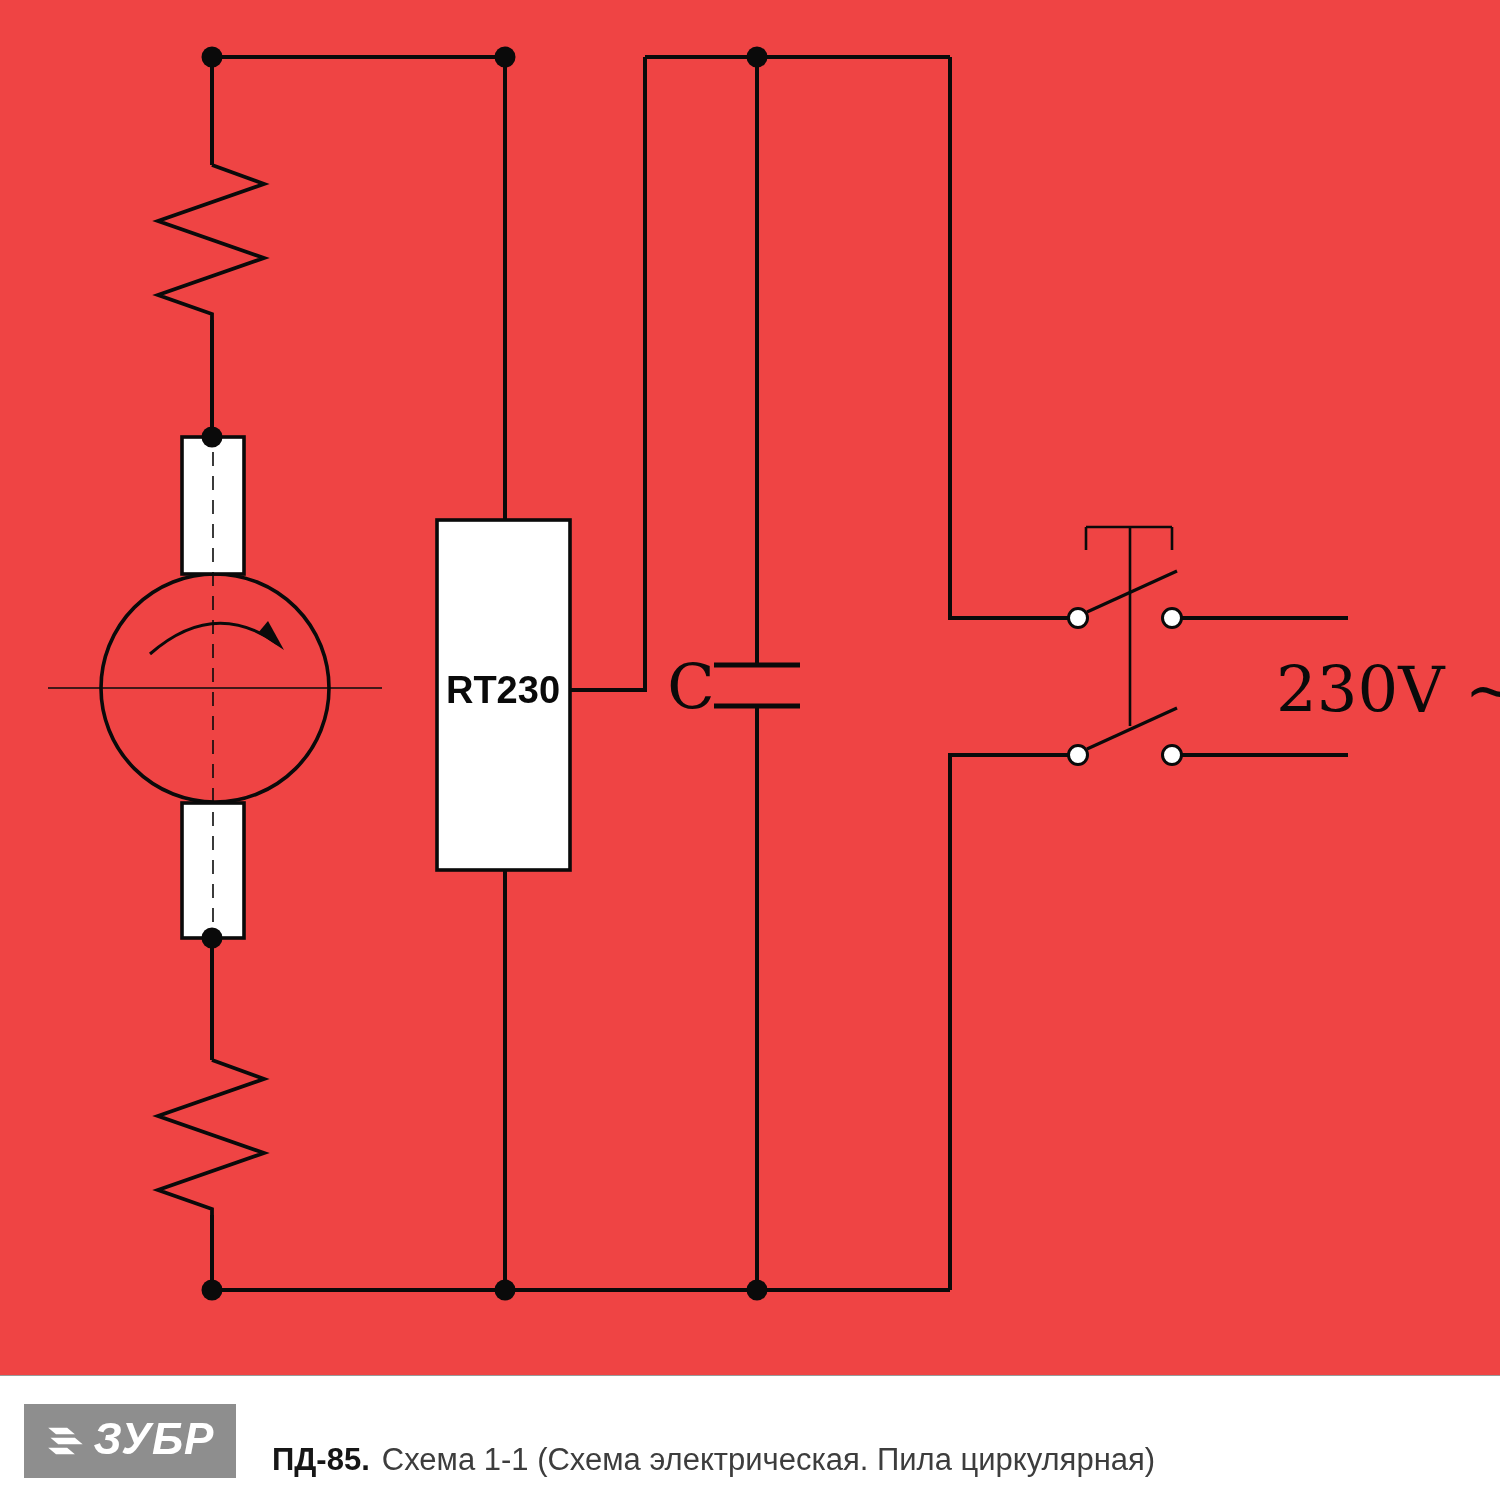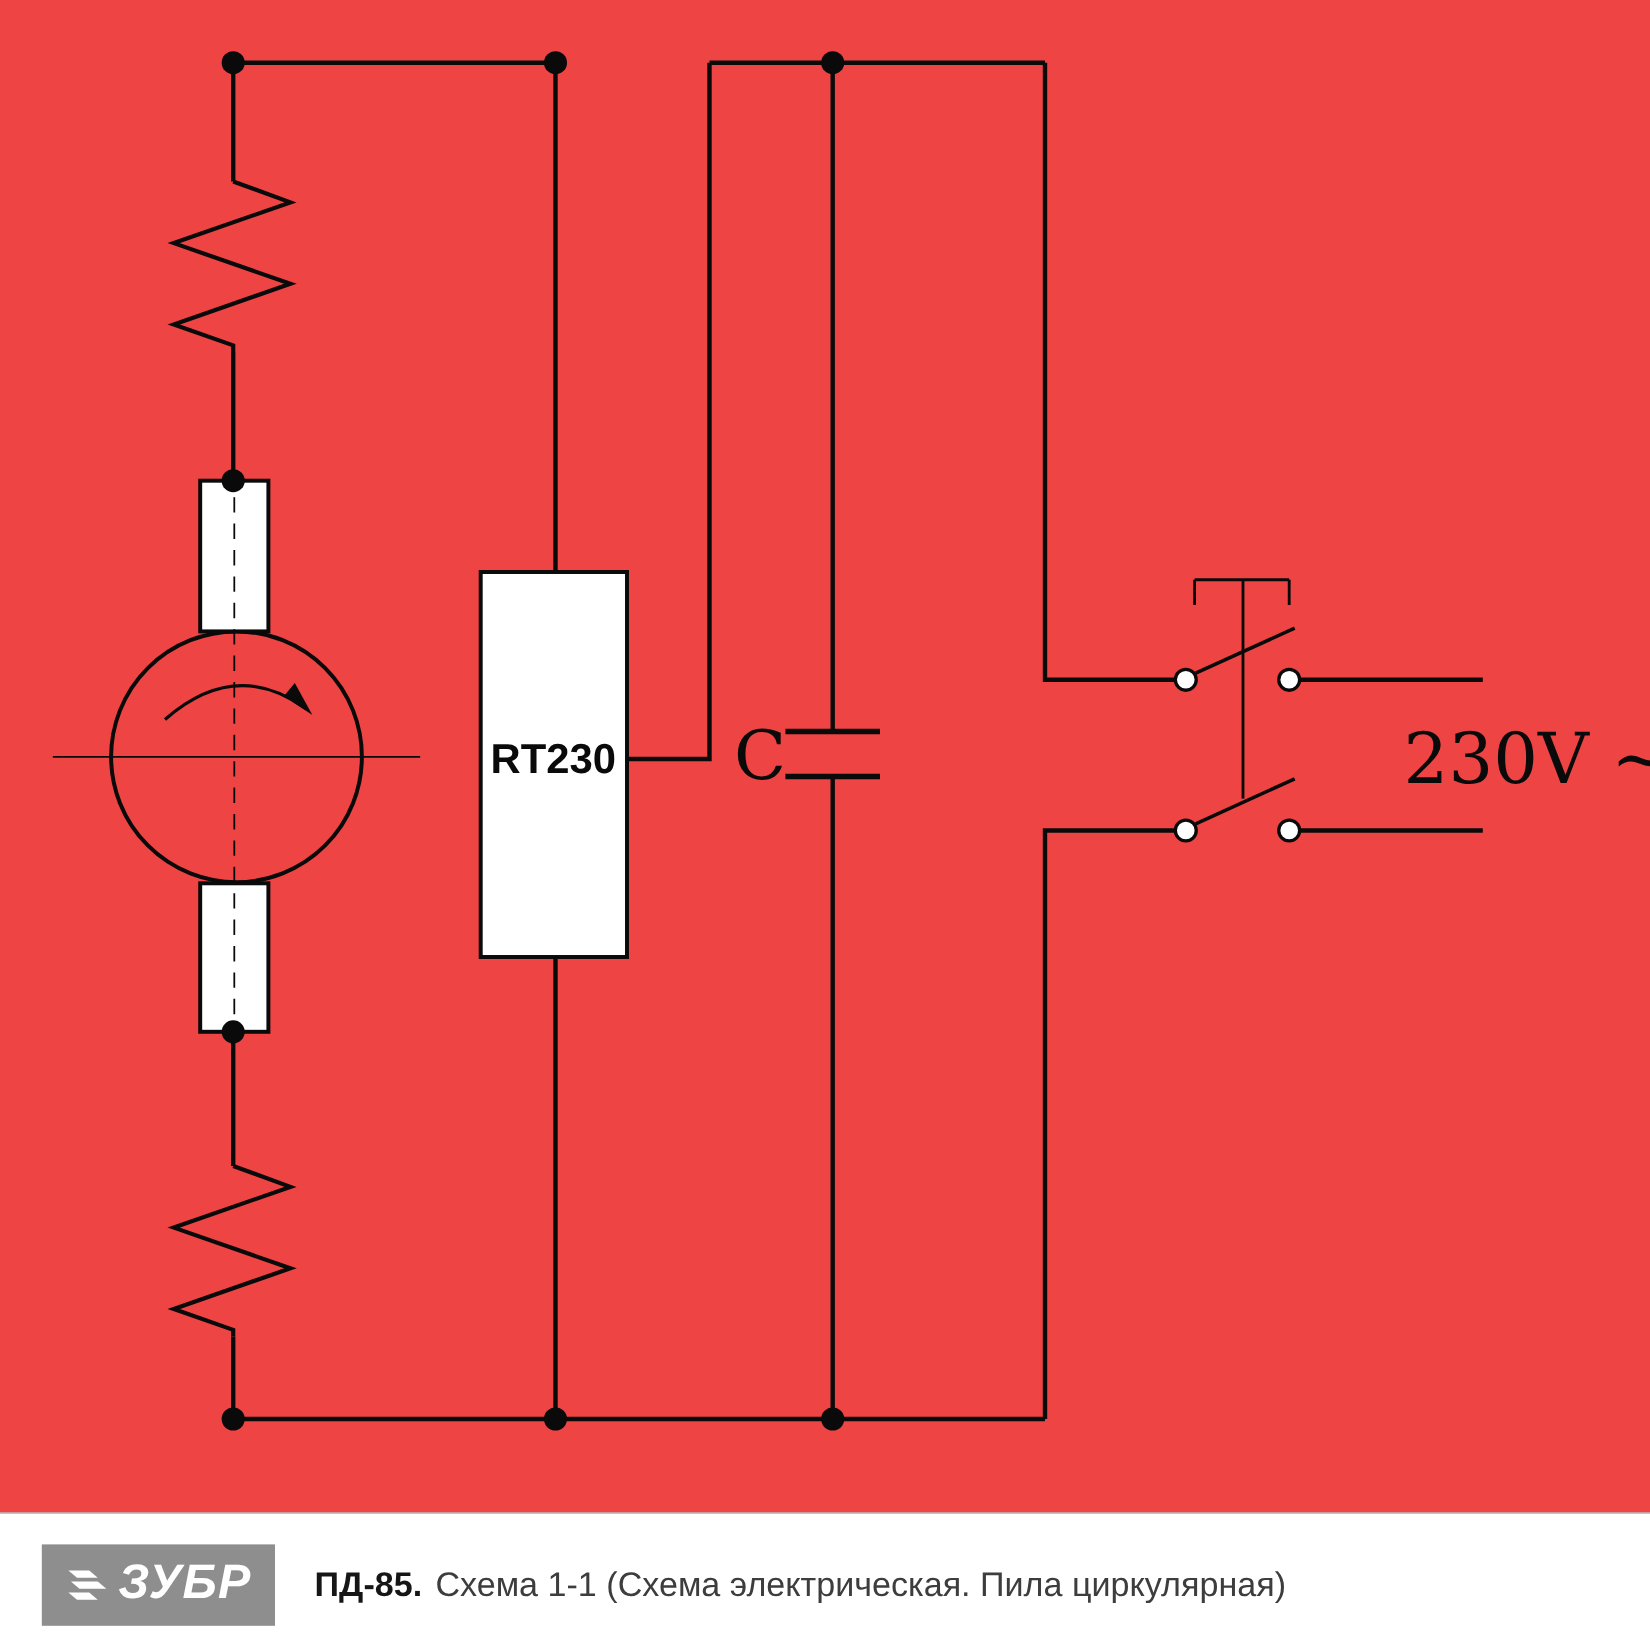--- a/index.html
+++ b/index.html
@@ -44,22 +44,22 @@
     height: 125px;
     background: #ffffff;
   }
   .footer .divider {
     width: 1500px;
     height: 1px;
     background: #9a9a9a;
   }
   .footer-row {
     display: flex;
-    align-items: center;
-    padding-left: 38px;
+    align-items: flex-end;
+    padding-left: 24px;
     margin-top: 28px;
     gap: 36px;
   }
   .brand-box {
     width: 212px;
     height: 74px;
     background: #8e8e8e;
     display: flex;
     align-items: center;
     justify-content: center;

